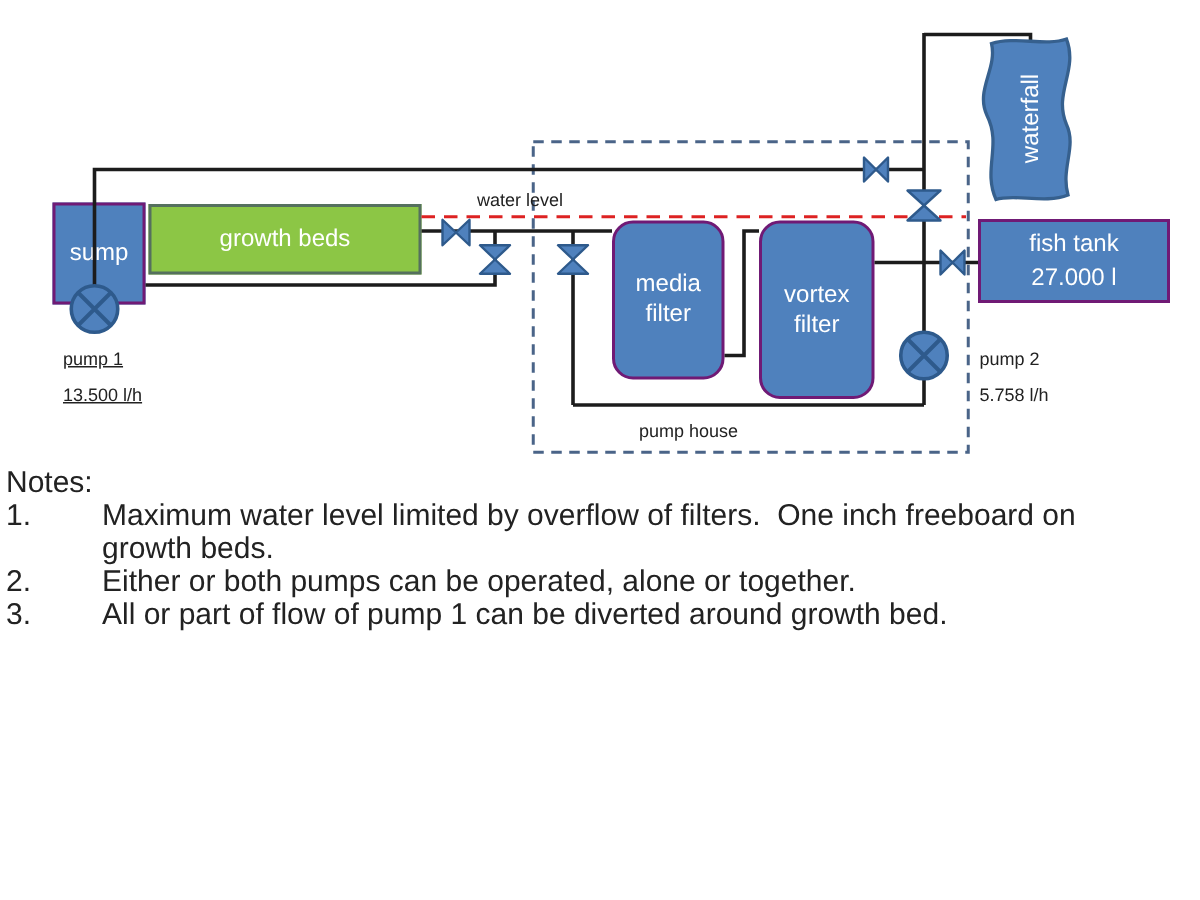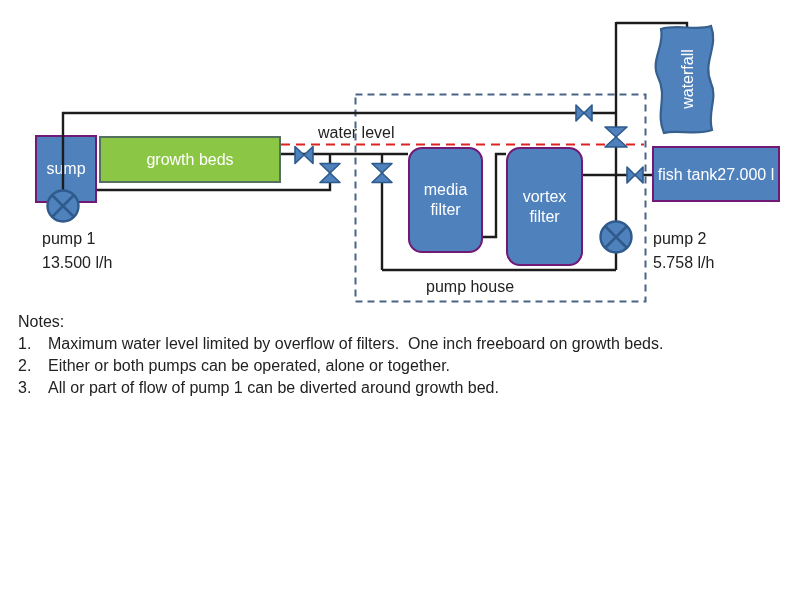--- a/index.html
+++ b/index.html
@@ -9,33 +9,33 @@
   }
   .box{position:absolute;display:flex;align-items:center;justify-content:center;
        text-align:center;color:#ffffff;font-size:16px;line-height:20px;z-index:1;box-sizing:border-box;}
   .blue{background:#4f81bd;border:2px solid #701a75;}
   .sump{left:35px;top:135px;width:62px;height:68px;}
   .growth{left:99px;top:136px;width:182px;height:47px;background:#8cc645;border:2px solid #55705e;}
   .media{left:408px;top:147px;width:75px;height:106px;border-radius:14px;}
   .media span{display:inline-block;width:60px;}
   .vortex{left:506px;top:147px;width:77px;height:119px;border-radius:14px;}
   .vortex span{display:inline-block;width:60px;}
-  .fishtank{left:652px;top:146px;width:128px;height:56px;flex-direction:row;line-height:23px;}
+  .fishtank{left:652px;top:146px;width:128px;height:56px;flex-direction:column;line-height:23px;}
   .svglayer{position:absolute;left:0;top:0;z-index:2;pointer-events:none;}
-  .lbl{position:absolute;z-index:3;font-size:16px;line-height:20px;white-space:nowrap;}
+  .lbl{position:absolute;z-index:3;font-size:12px;line-height:20px;white-space:nowrap;}
   .lbl-waterlevel{left:318px;top:123px;}
   .lbl-pumphouse{left:426px;top:277px;width:150px;}
-  .lbl-pump1{left:42px;top:227px;line-height:24px;}
+  .lbl-pump1{left:42px;top:227px;line-height:24px;text-decoration:underline;}
   .lbl-pump2{left:653px;top:227px;line-height:24px;}
   .lbl-waterfall{left:633px;top:70px;width:110px;height:18px;text-align:center;
     transform:rotate(-90deg);transform-origin:center;color:#fff;font-size:16px;z-index:3;position:absolute;}
-  .notes{position:absolute;left:18px;top:311px;z-index:3;font-size:16px;line-height:22px;width:770px;}
+  .notes{position:absolute;left:4px;top:311px;z-index:3;font-size:20px;line-height:22px;width:770px;}
   .note-row{display:flex;}
   .note-num{width:30px;flex:0 0 30px;}
-  .note-text{white-space:pre-wrap;}
+  .note-text{white-space:pre-wrap;margin-left:34px;}
 </style>
 </head>
 <body>
 
 <div class="stage">
 
   <div class="box blue sump">
     <span>sump</span>
   </div>
   <div class="box blue media">

